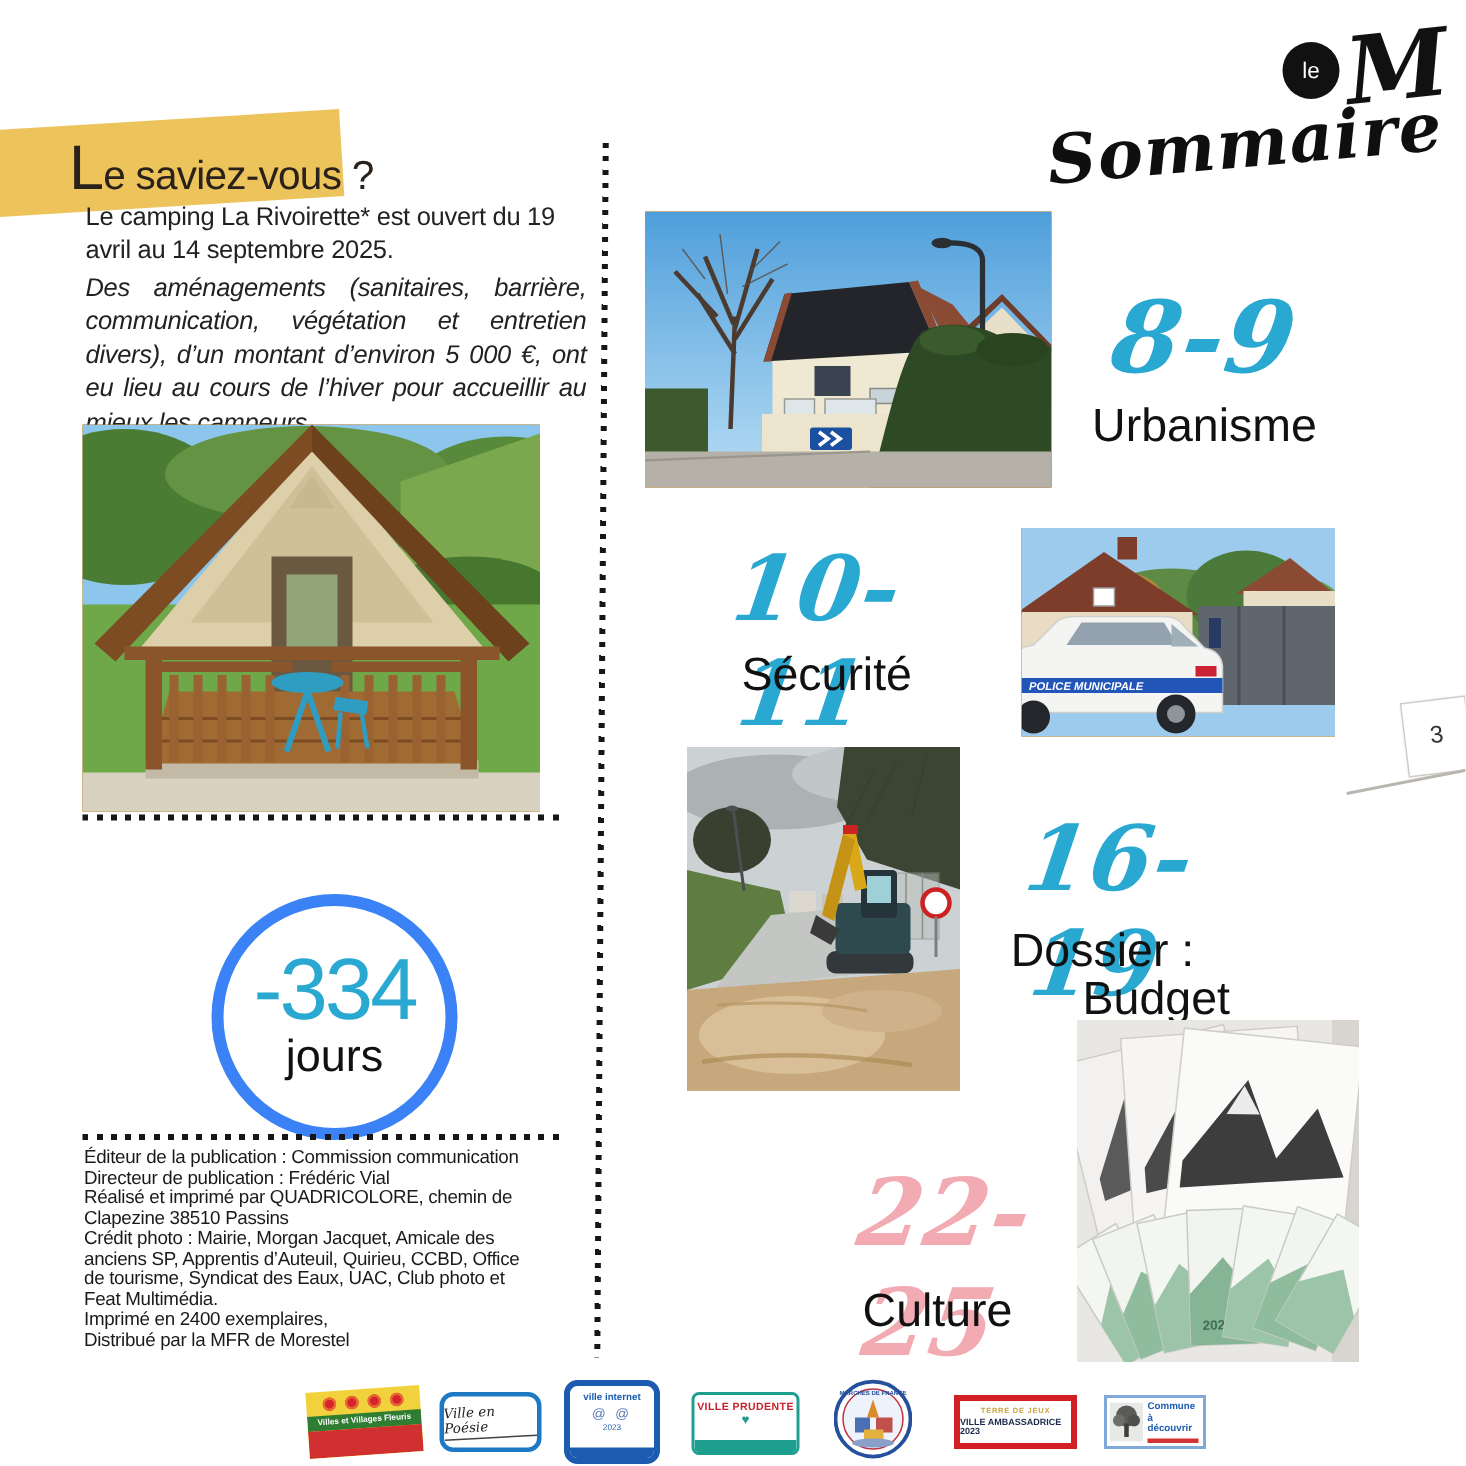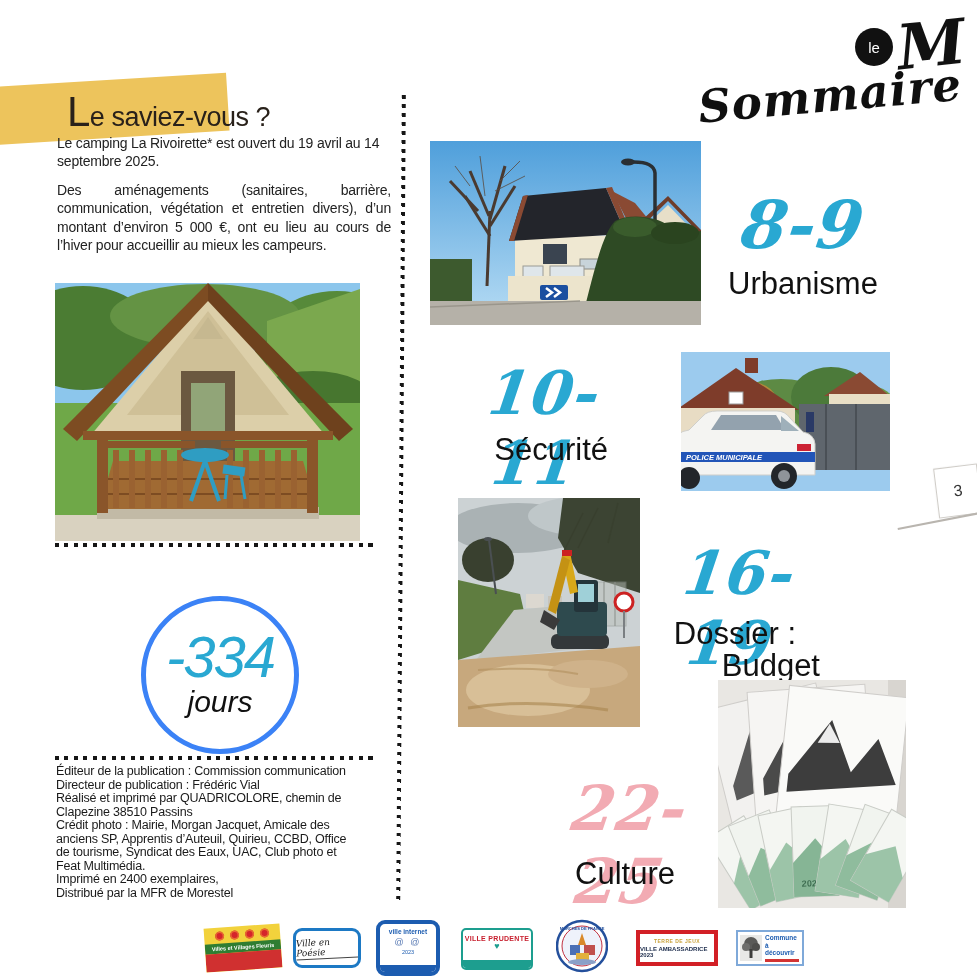--- a/index.html
+++ b/index.html
@@ -5,33 +5,33 @@
   html,body{margin:0;padding:0;background:#fff;}
   #page{position:relative;width:977px;height:977px;background:#ffffff;overflow:hidden;
         font-family:"Liberation Sans",sans-serif;color:#1d1d1d;}
   .abs{position:absolute;}
   .photo{position:absolute;overflow:hidden;background:#a16207;}
   .photo svg{display:block;width:100%;height:100%;}
 
   
   .ribbon{left:-12px;top:80px;width:240px;height:58px;background:#edc45c;
           transform:rotate(-3.5deg);}
-  .didyou-heading{left:67px;top:88px;font-size:27px;color:#29211a;letter-spacing:-0.5px;}
+  .didyou-heading{left:46px;top:88px;font-size:27px;color:#29211a;letter-spacing:-0.5px;}
   .didyou-heading::first-letter{font-size:42px;}
-  .para{left:57px;top:0;width:334px;font-size:14px;line-height:1.32;letter-spacing:-0.2px;color:#222;}
+  .para{left:57px;top:0;width:334px;font-size:17px;line-height:1.32;letter-spacing:-0.2px;color:#222;}
   .p1{top:134px;}
-  .p2{top:181px;text-align:justify;}
+  .p2{top:181px;text-align:justify;font-style:italic;}
   .dotline-h{height:4px;background-image:repeating-linear-gradient(to right,#161616 0 4px,transparent 4px 9.5px);}
   .dotline-v{left:399px;top:95px;width:3.5px;height:810px;
              background-image:repeating-linear-gradient(to bottom,#161616 0 3.5px,transparent 3.5px 9px);
              transform:rotate(0.4deg);}
   .elections-title{left:56px;top:551px;font-size:18px;font-weight:bold;color:#171717;}
   .elections-date{left:56px;top:573px;font-size:16px;color:#222;}
-  .countdown{left:141px;top:596px;width:148px;height:148px;border:5px solid #3b82f6;border-radius:50%;
-             background:#fff;display:flex;flex-direction:column;align-items:center;justify-content:center;font-style:italic;}
+  .countdown{left:141px;top:596px;width:148px;height:148px;border:8px solid #3b82f6;border-radius:50%;
+             background:#fff;display:flex;flex-direction:column;align-items:center;justify-content:center;}
   .countdown-value{font-size:58px;line-height:0.9;color:#29a8d2;letter-spacing:-2px;}
   .countdown-unit{font-size:30px;color:#111;margin-top:2px;}
   .credits{left:56px;top:765px;width:340px;font-size:12.5px;line-height:1.08;letter-spacing:-0.2px;color:#1a1a1a;}
   .credits div{white-space:nowrap;}
 
   
   .brand-circle{left:855px;top:28px;width:38px;height:38px;border-radius:50%;background:#111;
                 color:#fff;font-size:15px;display:flex;align-items:center;justify-content:center;}
   .brand-m{left:897px;top:8px;font-family:"DejaVu Serif",serif;font-style:italic;font-weight:bold;
            font-size:62px;color:#111;transform:rotate(-6deg);}

